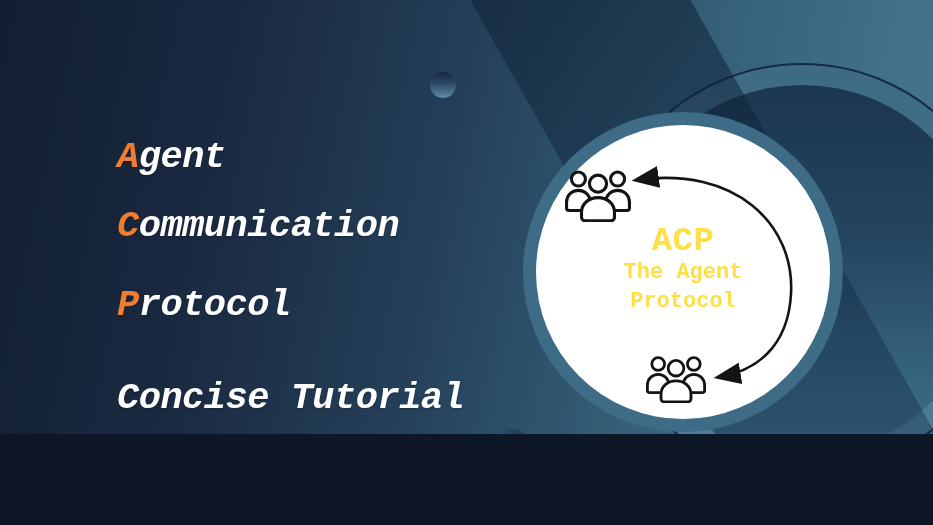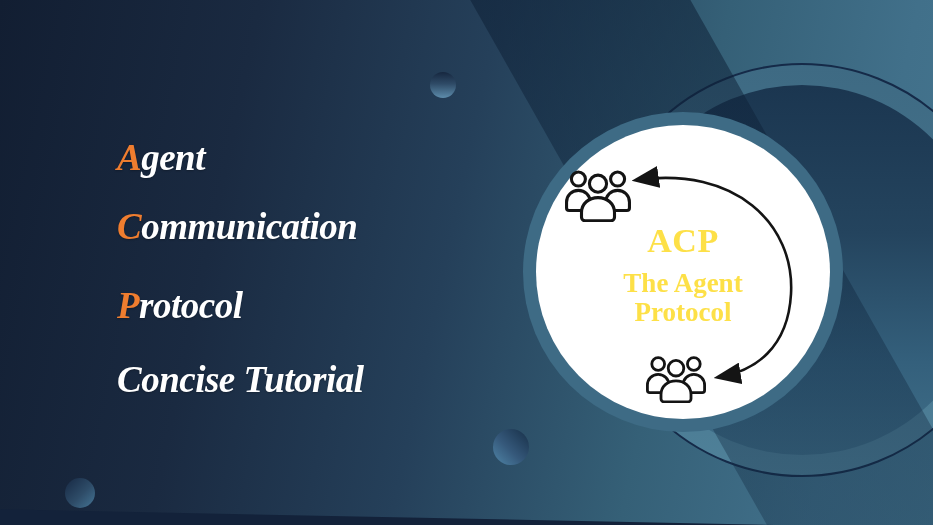--- a/index.html
+++ b/index.html
@@ -1,18 +1,18 @@
 <!DOCTYPE html>
 <html style="--accent-orange: #ef7d2f; --title-white: #ffffff; --badge-ring: #3e6b85; --icon-stroke: #141414; --bg-dark-navy: #121e32; --bg-steel-teal: #45768f;"><head>
 <meta charset="utf-8">
 <style>
   html,body{margin:0;padding:0;background:#0d1726;}
   .canvas{
-    position:relative;width:933px;height:525px;overflow:hidden;
-    font-family:Liberation Serif, serif;
+    position:relative;width:933px;height:434px;overflow:hidden;
+    font-family:Liberation Mono, monospace;
     background:linear-gradient(102deg,#121e32 0%,#1a2a41 25%,#25405a 48%,#356077 70%,#41708a 88%,#45768f 100%);
   }
   
   .big-ring{
     position:absolute;left:595px;top:63px;width:414px;height:414px;border-radius:50%;
     background:linear-gradient(180deg,#3e6a83 0%,#46748d 55%,#4f8199 100%);
     border:2px solid #152a48;box-sizing:border-box;
   }
   .big-dark-circle{
     position:absolute;left:617px;top:85px;width:370px;height:370px;border-radius:50%;
@@ -37,37 +37,37 @@
     background:linear-gradient(135deg,#1b2f4a 10%,#2e4c68 55%,#457595 100%);}
   
   .title{position:absolute;left:117px;top:0;}
   .title-line{
     position:absolute;left:0;white-space:nowrap;
     font-size:37px;font-weight:bold;font-style:italic;letter-spacing:-0.5px;
     line-height:1;color:var(--title-white,#ffffff);
     text-shadow:0 1px 2px rgba(0,0,0,0.25);
   }
   .title-line .hl{color:var(--accent-orange,#ef7d2f);}
-  .tl-0{top:139px}.tl-1{top:208px}.tl-2{top:287px}.tl-3{top:361px}
+  .tl-0{top:139px}.tl-1{top:208px}.tl-2{top:287px}.tl-3{top:380px}
   
   .badge{
     position:absolute;left:523px;top:112px;width:320px;height:320px;border-radius:50%;
     background:var(--badge-ring,#3e6b85);
   }
   .badge-face{
     position:absolute;left:13px;top:13px;width:294px;height:294px;border-radius:50%;
     background:#ffffff;
   }
   .badge-svg{position:absolute;left:0;top:0;width:320px;height:320px;}
   .badge-text{
     position:absolute;left:0;right:0;top:112px;text-align:center;
     color:#fde047;font-weight:bold;
   }
   .badge-acronym{font-size:34px;line-height:1;letter-spacing:0.5px;}
-  .badge-sub{font-size:27px;line-height:29px;margin-top:11px;}
+  .badge-sub{font-size:22px;line-height:29px;}
   .icon-group{position:absolute;}
   .icon-top{left:42px;top:56px;width:66px;height:54px;}
   .icon-bottom{left:123px;top:242px;width:60px;height:49px;}
 </style>
 </head>
 <body>
 
 <div class="canvas">
 
   <div class="big-ring"></div>

